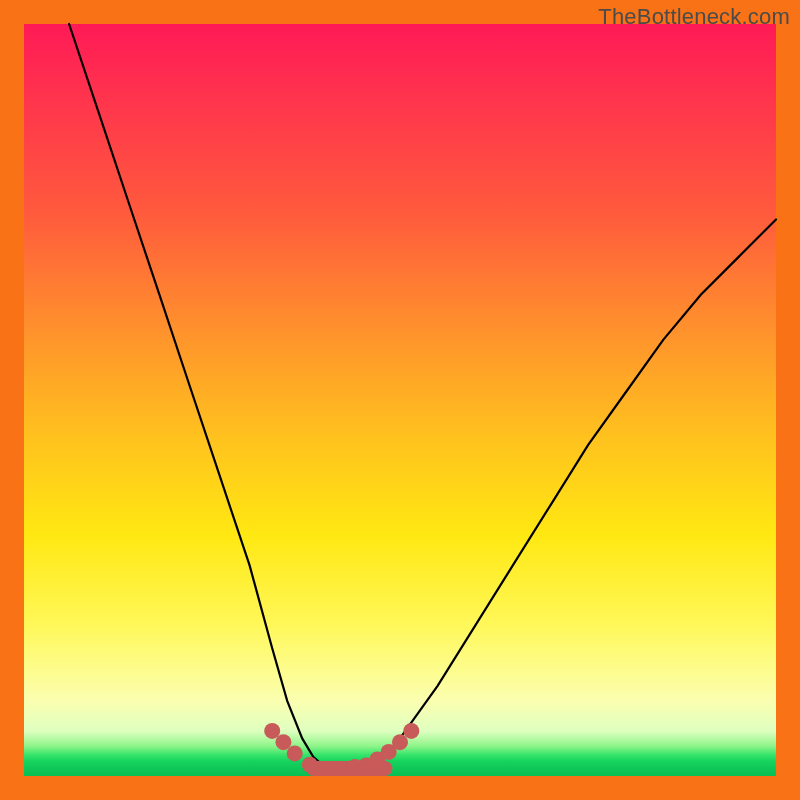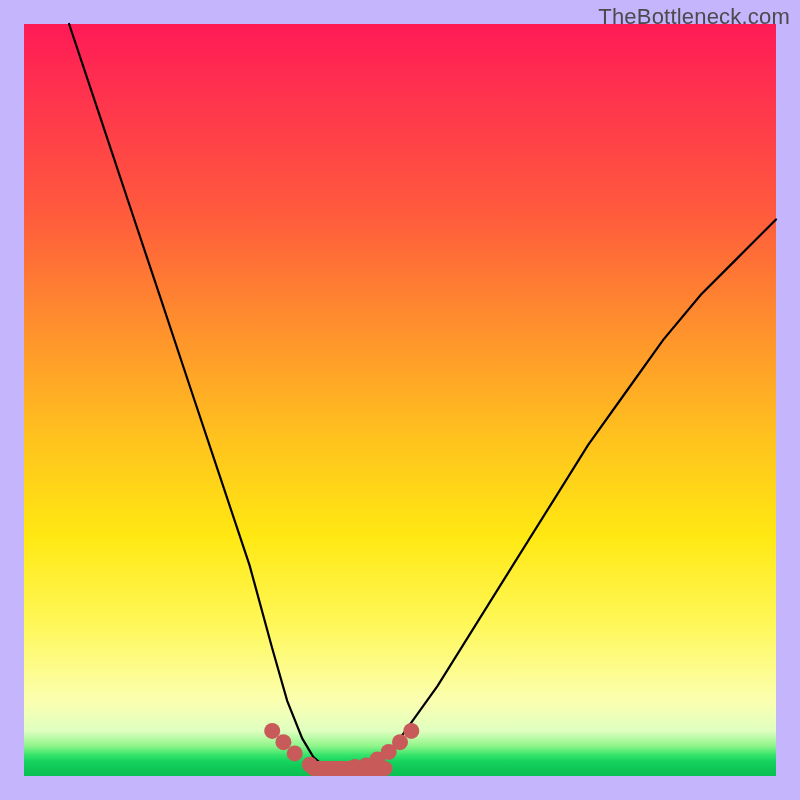--- a/index.html
+++ b/index.html
@@ -10,21 +10,21 @@
     background: #000;
     overflow: hidden;
     font-family: Arial, Helvetica, sans-serif;
   }
   .frame {
     position: absolute;
     left: 0;
     top: 0;
     width: 800px;
     height: 800px;
-    background: #c4b5fd;
+    background: #f97316;
     text-align: right;
   }
   .plot {
     position: absolute;
     left: 24px;
     top: 24px;
     width: 752px;
     height: 752px;
     
     background: linear-gradient(

